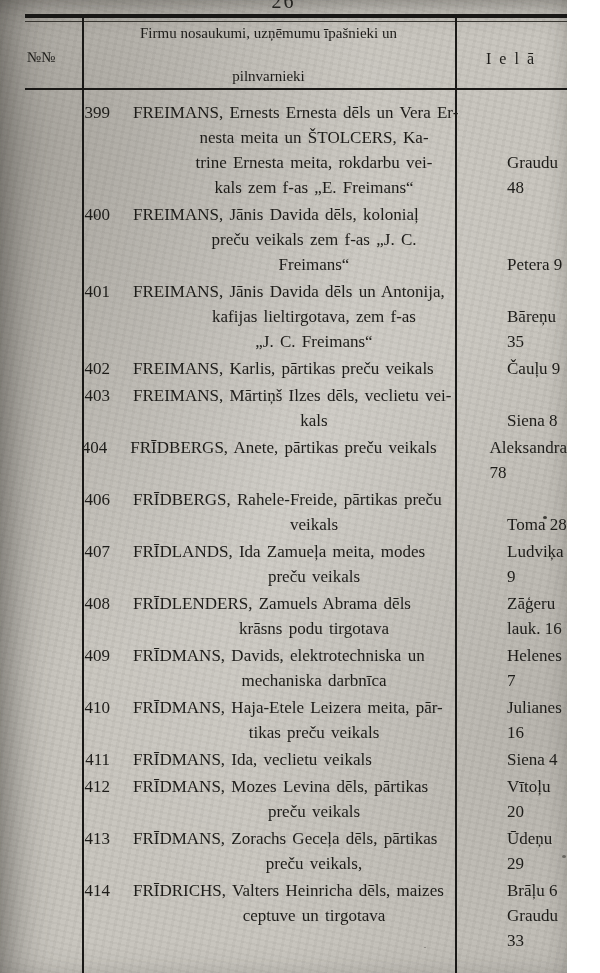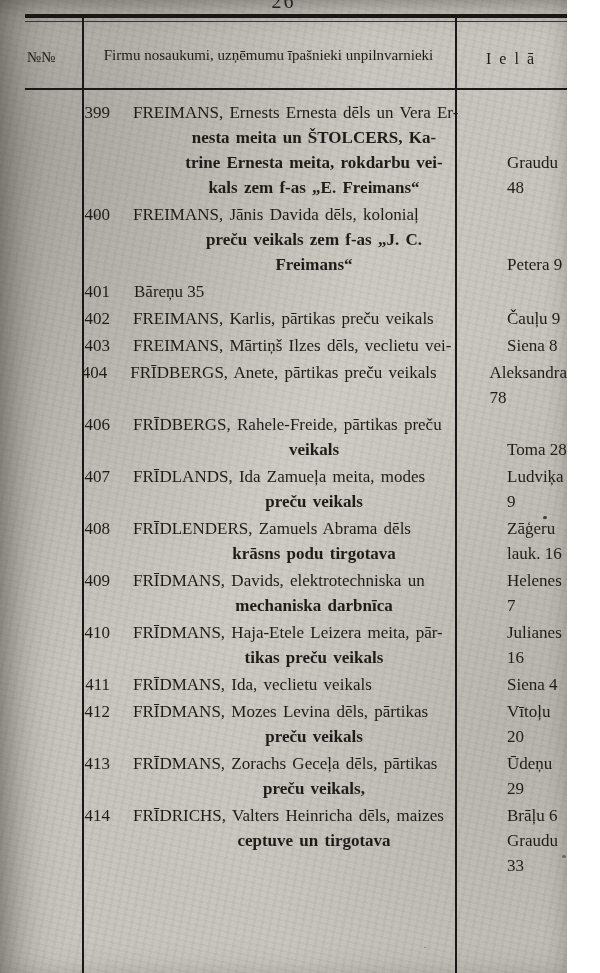--- a/index.html
+++ b/index.html
@@ -29,33 +29,33 @@
   .top-rule{position:absolute;left:25px;right:0;top:14px;height:4px;background:#191816;}
   .top-rule-thin{position:absolute;left:25px;right:0;top:21px;height:1px;background:#36342f;}
   .header-rule{position:absolute;left:25px;right:0;top:88px;height:2px;background:#191816;}
   .vline{position:absolute;top:16px;bottom:0;width:2px;background:#191816;}
   .vline.v1{left:82px;}
   .vline.v2{left:455px;}
   
   .header-row{position:absolute;top:23px;left:0;right:0;height:64px;display:flex;}
   .h-num{width:82px;display:flex;align-items:center;justify-content:center;
          font-size:15px;padding-top:4px;box-sizing:border-box;}
-  .h-firms{width:373px;display:flex;flex-direction:row;align-items:center;justify-content:center;
+  .h-firms{width:373px;display:flex;flex-direction:column;align-items:center;justify-content:space-between;
          font-size:15px;line-height:21px;text-align:center;}
   .h-street{flex:1;display:flex;align-items:center;justify-content:center;
          font-size:16px;letter-spacing:2px;margin-top:8px;}
   
   .rows{position:absolute;top:100px;left:0;right:0;}
   .row{display:flex;margin-bottom:2px;margin-left:44px;}
   .cell-num{width:82px;box-sizing:border-box;text-align:right;padding-right:16px;
          font-size:17px;line-height:25px;}
   .cell-name{width:373px;box-sizing:border-box;padding-left:7px;padding-right:4px;
          font-size:17px;line-height:25px;word-spacing:2px;}
   .cell-name .line.first{text-align:left;}
-  .cell-name .line.cont{text-align:center;font-weight:bold;}
+  .cell-name .line.cont{text-align:center;}
   .cell-street{flex:1;box-sizing:border-box;padding-left:8px;
          font-size:17px;line-height:25px;display:flex;flex-direction:column;justify-content:flex-end;}
   
   .specks{position:absolute;left:543px;top:516px;width:4px;height:3px;border-radius:50%;
          background:rgba(28,26,23,.8);
          box-shadow:
            36px -22px 0 0 rgba(28,26,23,.55),
            -449px -302px 0 0 rgba(28,26,23,.4),
            19px 339px 0 0 rgba(28,26,23,.45),
            -120px 430px 0 -1px rgba(28,26,23,.35),
@@ -105,39 +105,45 @@
           <div class="line cont">preču veikals zem f-as „J. C.</div>
           <div class="line cont">Freimans“</div>
         </div>
     <div class="cell-street">
           <div>Petera 9</div>
         </div>
   </div>
 
   <div class="row">
     <div class="cell-num">401</div>
+    <div class="cell-name">
+          <div class="line first">FREIMANS, Jānis Davida dēls un Antonija,</div>
+          <div class="line cont">kafijas lieltirgotava, zem f-as</div>
+          <div class="line cont">„J. C. Freimans“</div>
+        </div>
     <div class="cell-street">
           <div>Bāreņu 35</div>
         </div>
   </div>
 
   <div class="row">
     <div class="cell-num">402</div>
     <div class="cell-name">
           <div class="line first">FREIMANS, Karlis, pārtikas preču veikals</div>
         </div>
     <div class="cell-street">
           <div>Čauļu 9</div>
         </div>
   </div>
 
   <div class="row">
     <div class="cell-num">403</div>
     <div class="cell-name">
           <div class="line first">FREIMANS, Mārtiņš Ilzes dēls, veclietu vei-</div>
+          <div class="line cont">kals</div>
         </div>
     <div class="cell-street">
           <div>Siena 8</div>
         </div>
   </div>
 
   <div class="row">
     <div class="cell-num">404</div>
     <div class="cell-name">
           <div class="line first">FRĪDBERGS, Anete, pārtikas preču veikals</div>

